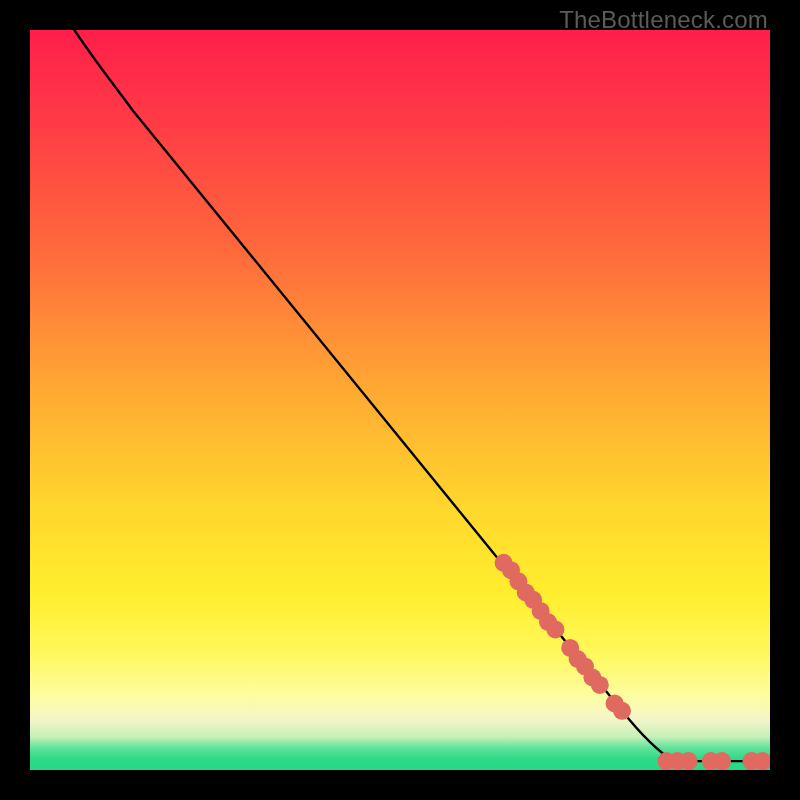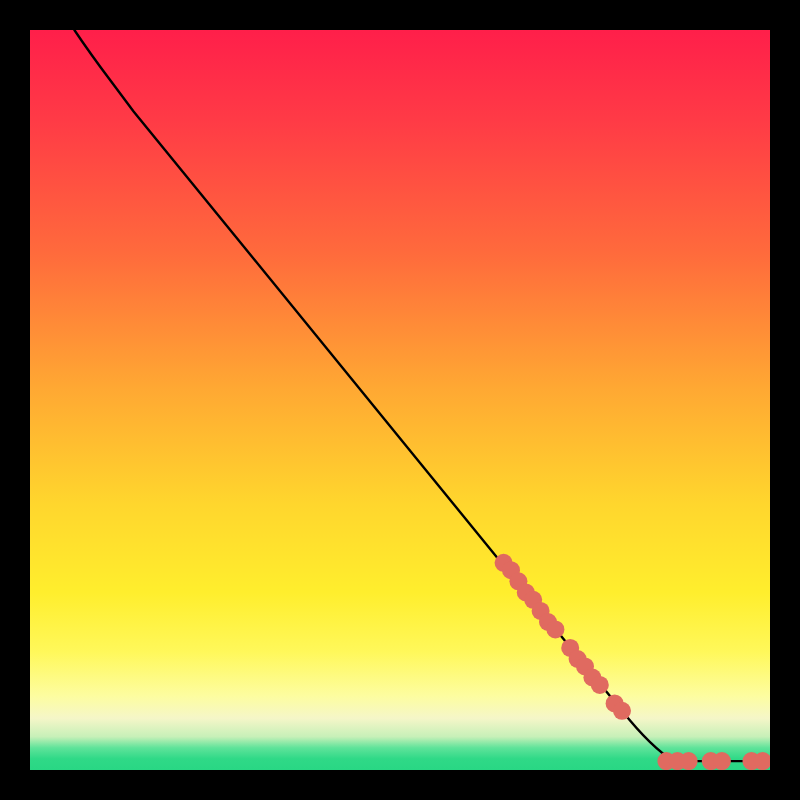--- a/index.html
+++ b/index.html
@@ -57,20 +57,21 @@
     top: 0;
     width: 740px;
     height: 740px;
     pointer-events: none;
   }
 </style>
 </head>
 <body>
 
 <div class="frame">
+  <div class="watermark">TheBottleneck.com</div>
   <div class="plot">
     <svg class="curve" viewBox="0 0 740 740" preserveAspectRatio="none">
       <path id="curve-path" fill="none" stroke="#000" stroke-width="2.4" stroke-linecap="round" d="M 44.4 0 Q 59.2 22.200000000000045 81.4 51.799999999999955 Q 103.60000000000001 81.39999999999998 103.60000000000001 81.39999999999998 L 592 680.8 Q 621.6 717.8 643.8 731.12 L 740 731.12"></path>
       <g id="markers">
           <circle cx="473.6" cy="532.8" r="9" fill="#e06a60"></circle>
           <circle cx="481" cy="540.2" r="9" fill="#e06a60"></circle>
           <circle cx="488.40000000000003" cy="551.3" r="9" fill="#e06a60"></circle>
           <circle cx="495.8" cy="562.4" r="9" fill="#e06a60"></circle>
           <circle cx="503.20000000000005" cy="569.8" r="9" fill="#e06a60"></circle>
           <circle cx="510.59999999999997" cy="580.9" r="9" fill="#e06a60"></circle>

